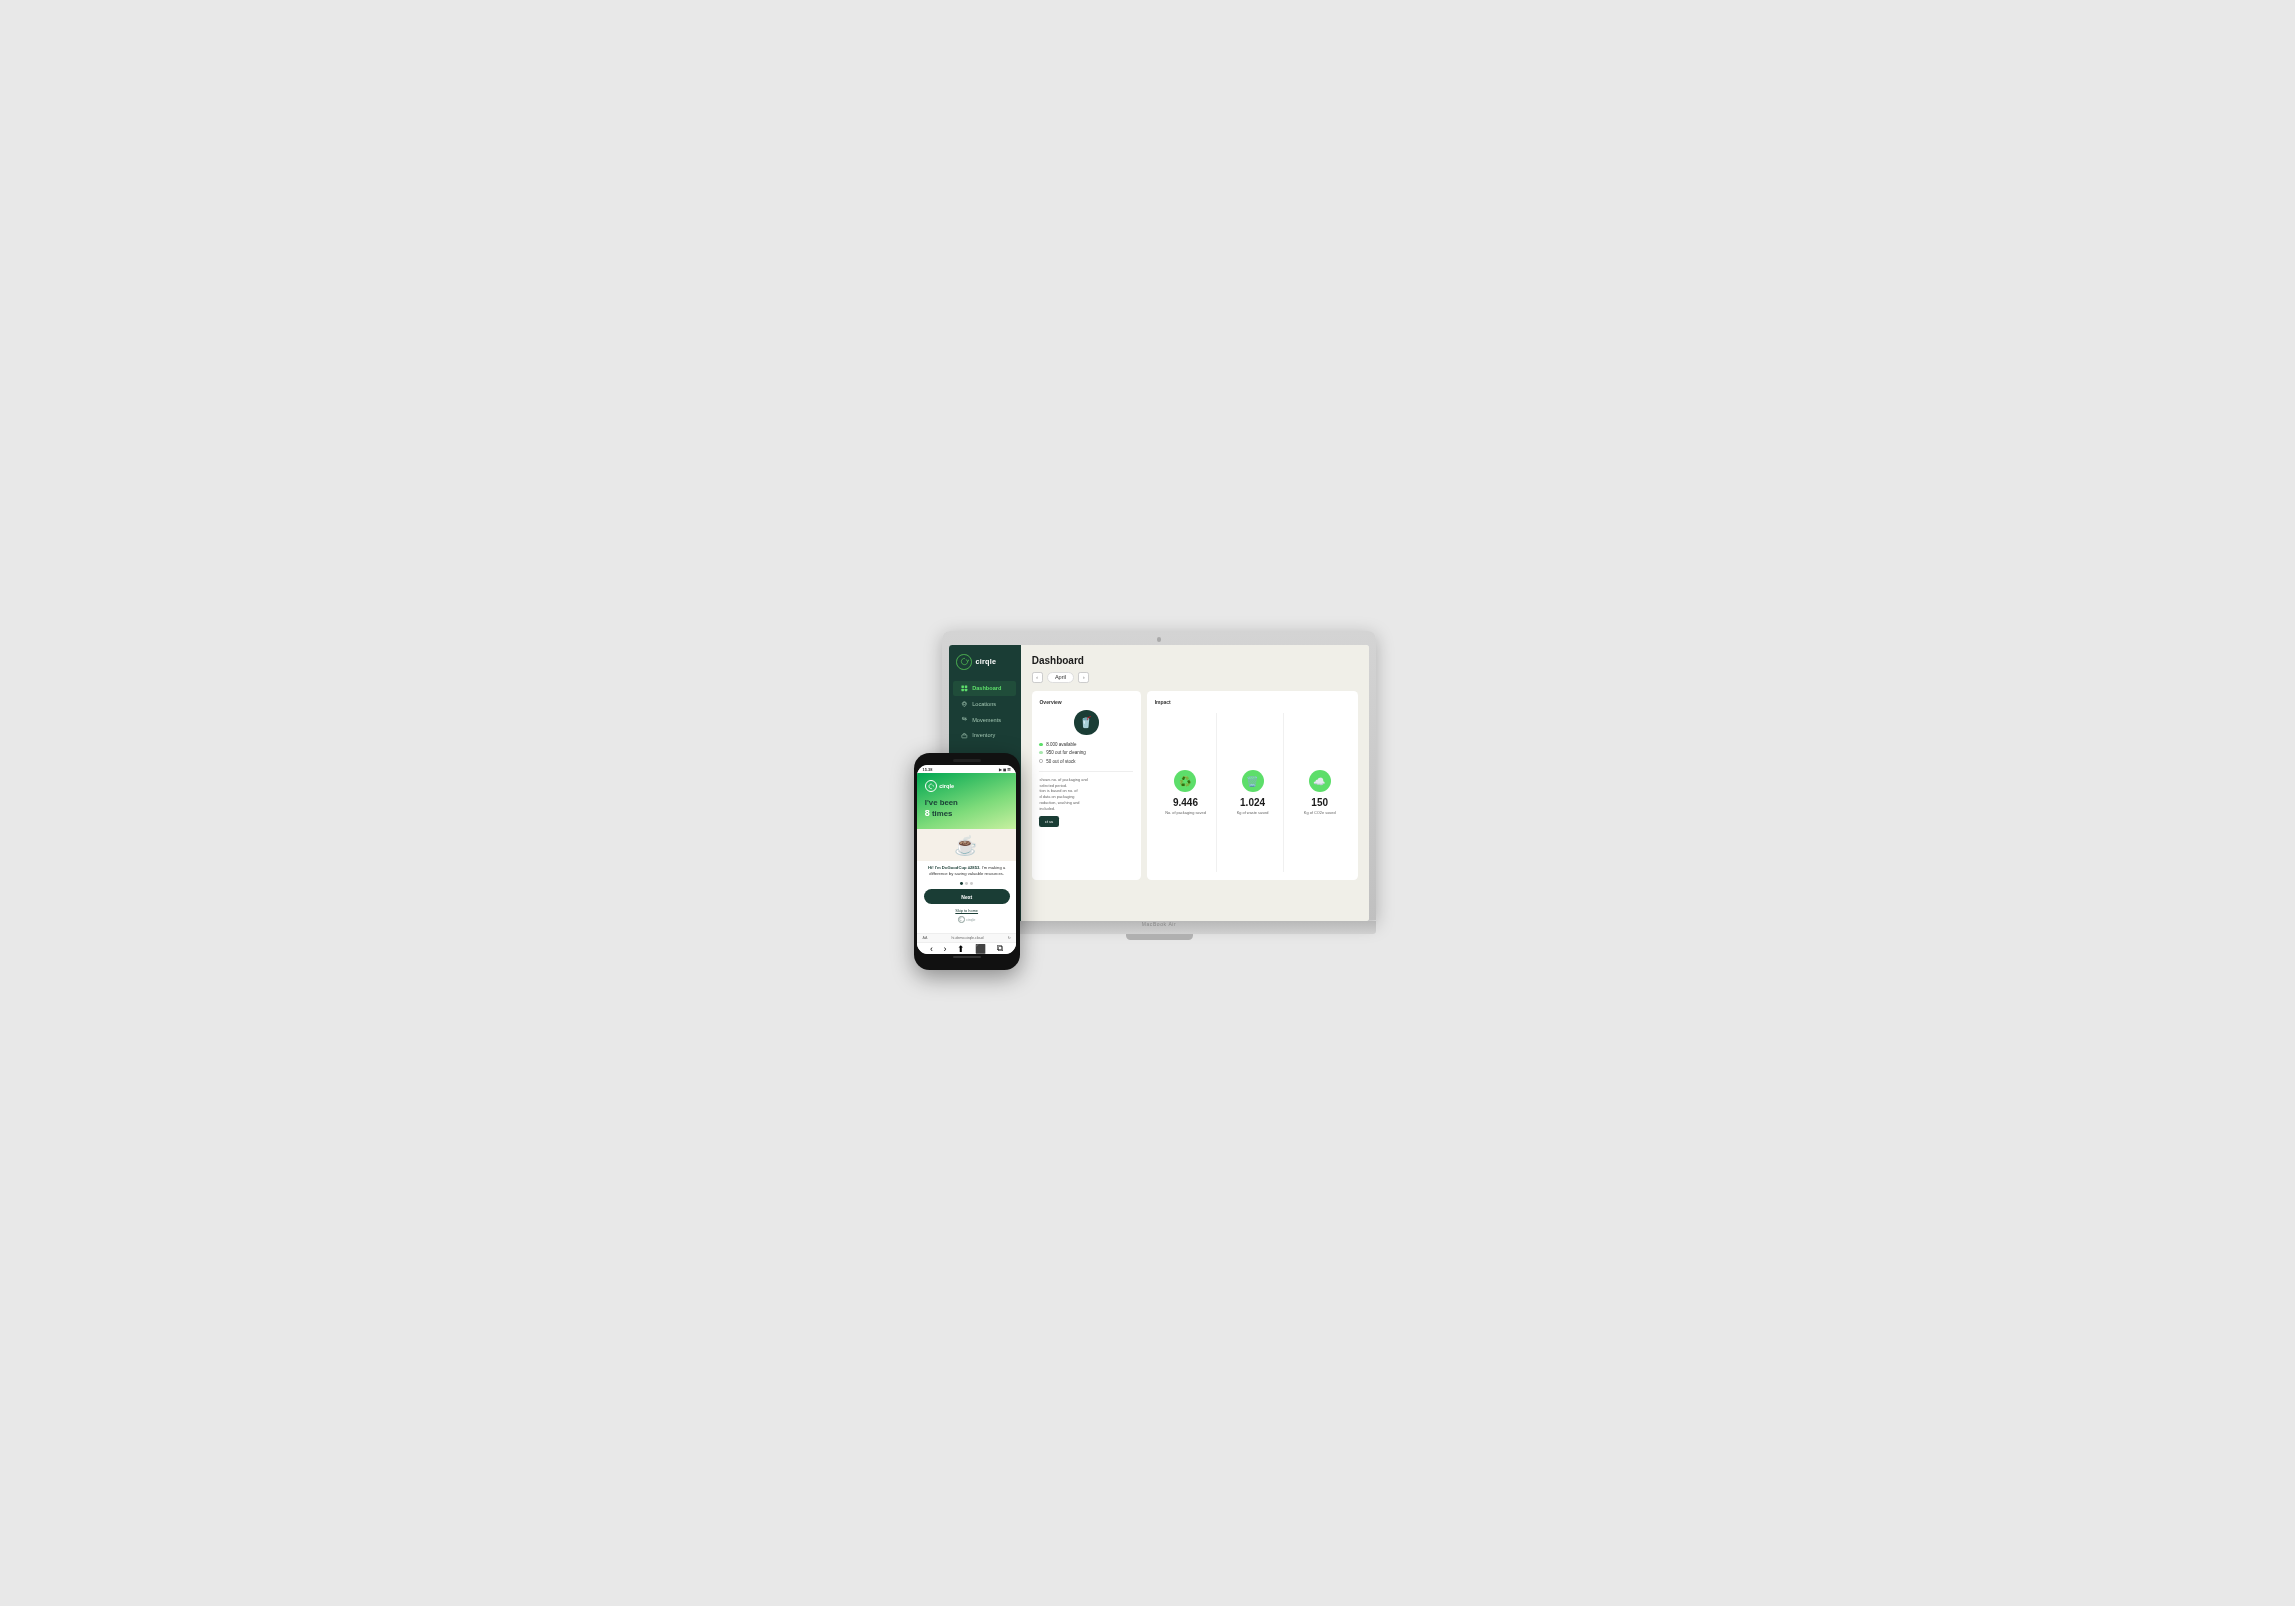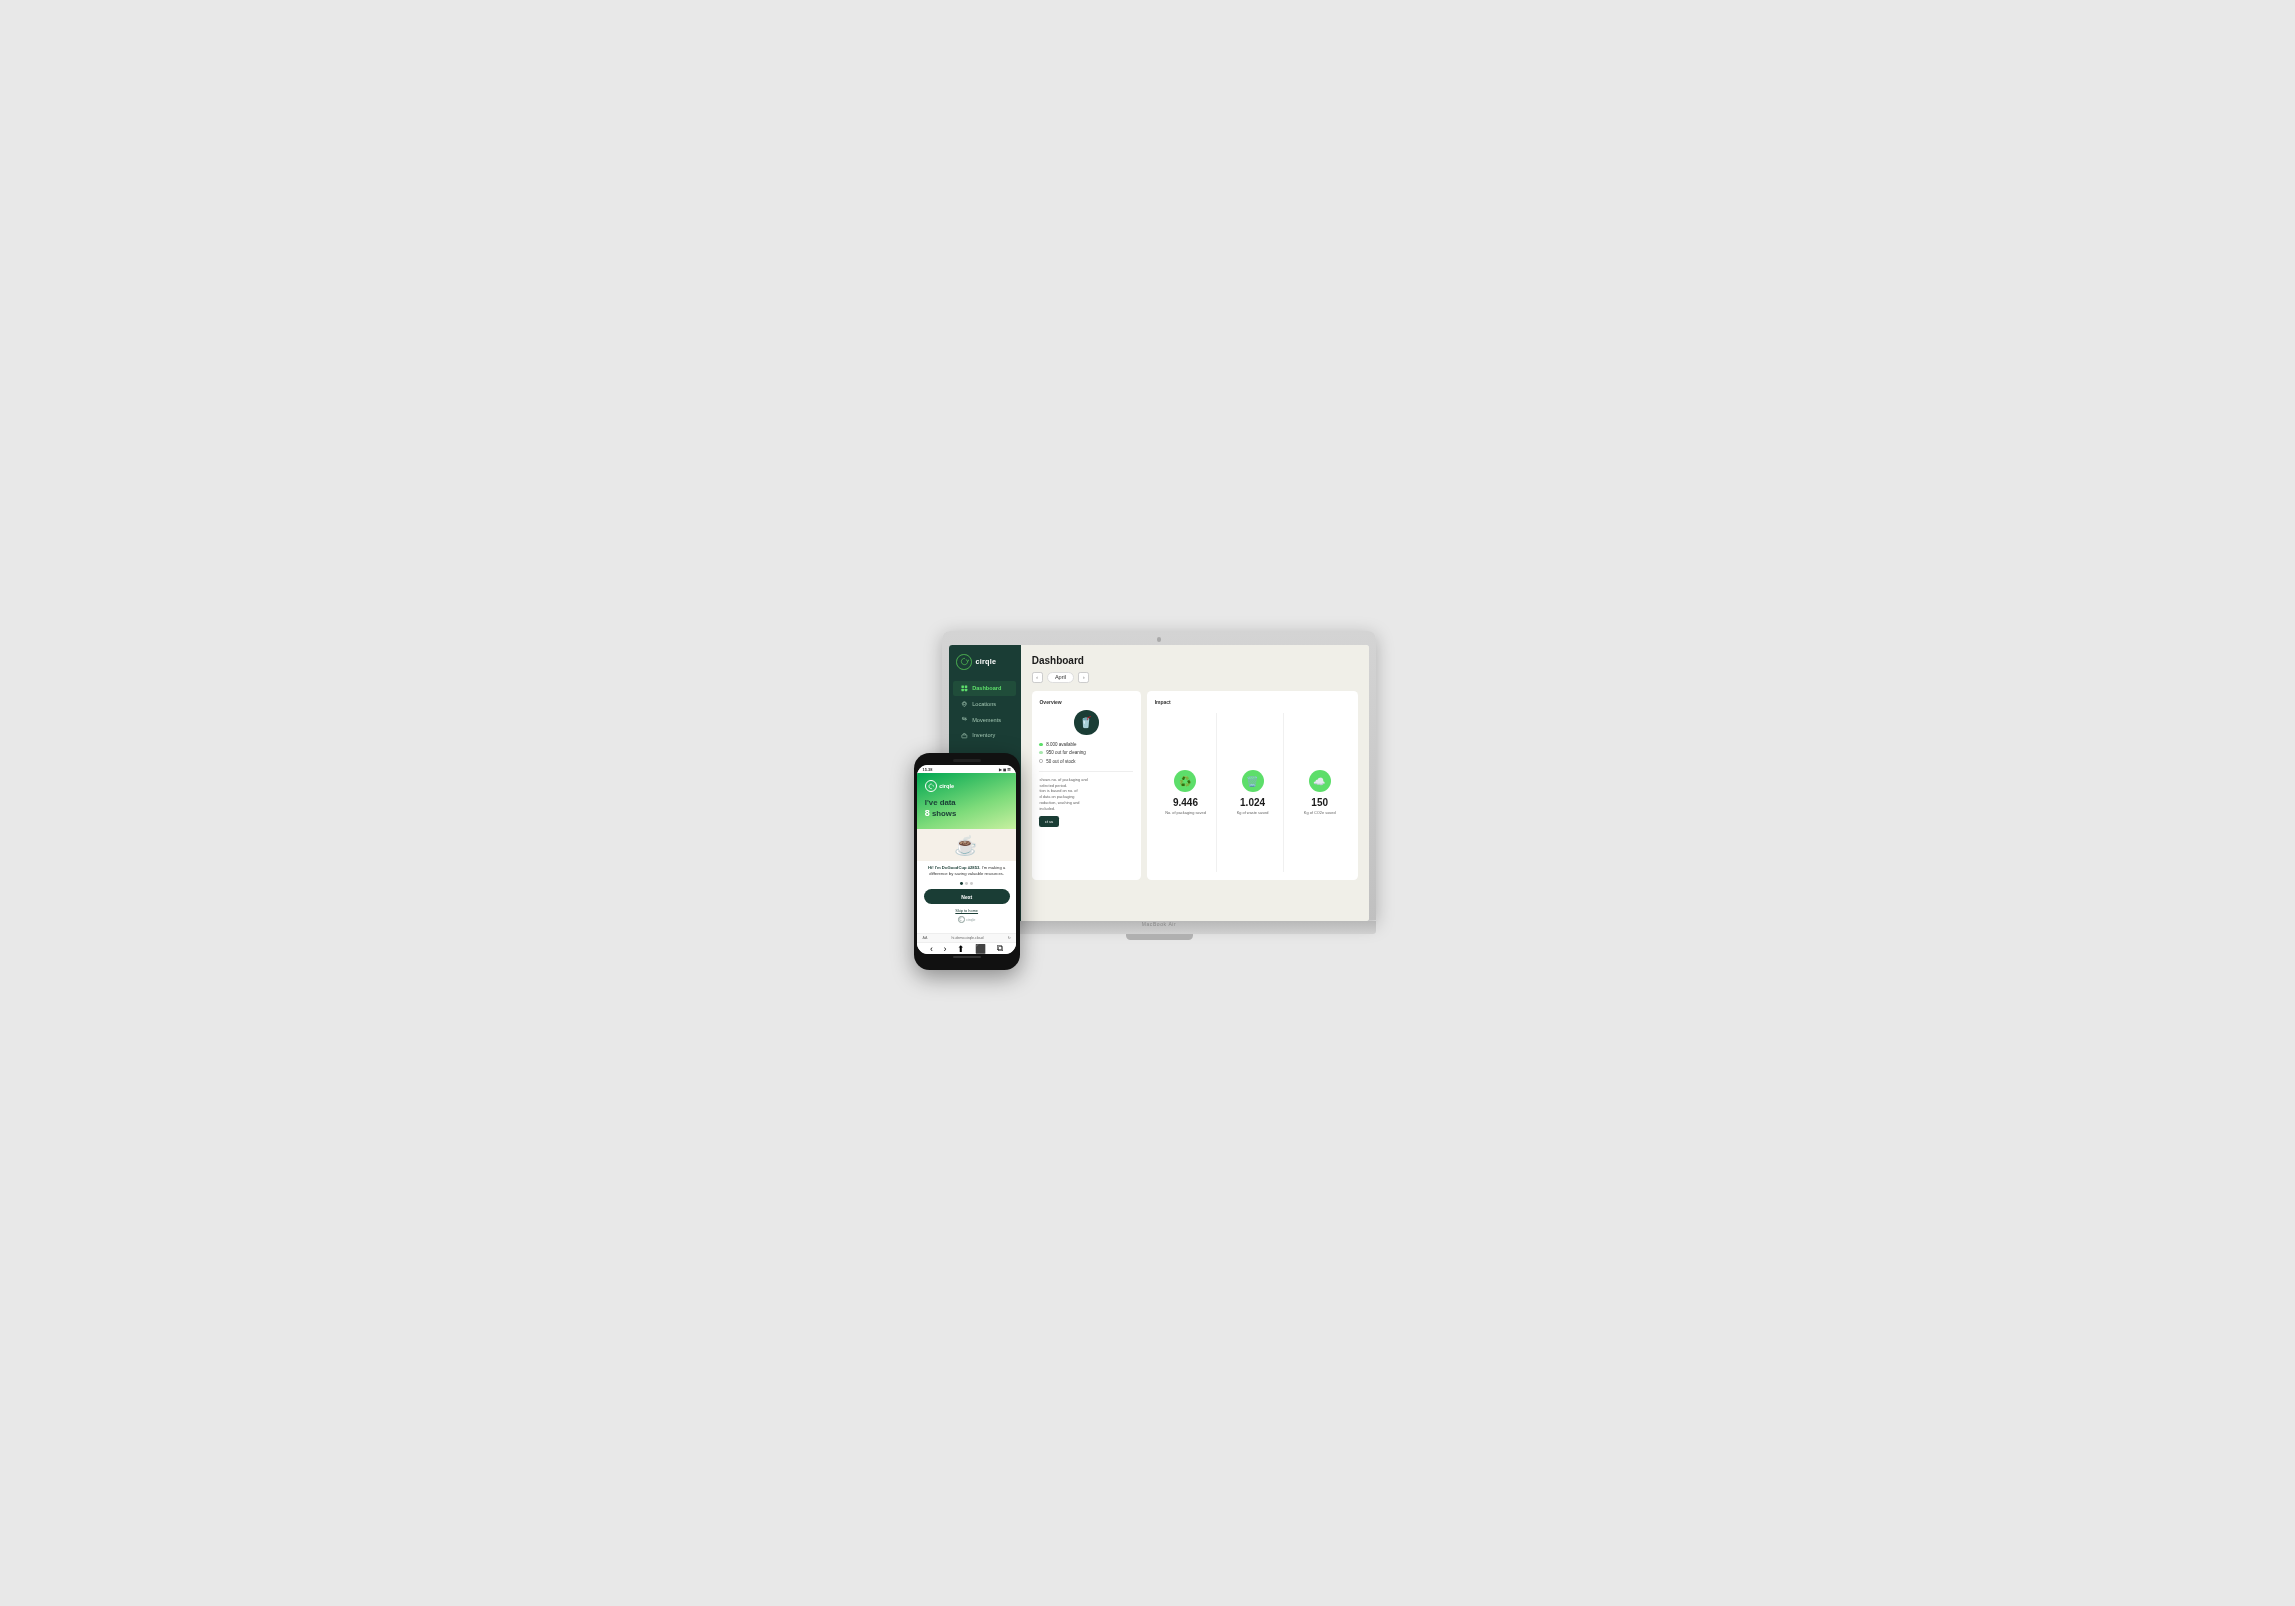--- a/index.html
+++ b/index.html
@@ -667,24 +667,24 @@
         <div class="phone-logo">
           <div class="phone-logo-circle">
             <svg width="6.7" height="6.7" viewBox="0 0 20 20" fill="none">
               <path d="M10 3 C6 3 3 6 3 10 C3 14 6 17 10 17" stroke="#fff" stroke-width="2.5" stroke-linecap="round"></path>
               <path d="M14 6 L17 10 L20 6" stroke="#fff" stroke-width="2" stroke-linecap="round"></path>
             </svg>
           </div>
           <span class="phone-logo-text">cirqle</span>
         </div>
         <div class="phone-hero-text">
-          <div>I've data</div>
+          <div>I've been</div>
           <div>
             <span class="highlight" style="color:#fff; font-size:9px;">8</span>
-            <span>shows</span>
+            <span>times</span>
           </div>
         </div>
       </div>
 
       <div class="phone-cup-area">
         <span class="phone-cup-emoji">☕</span>
       </div>
 
       <div class="phone-body">
         <p class="phone-intro-text">

